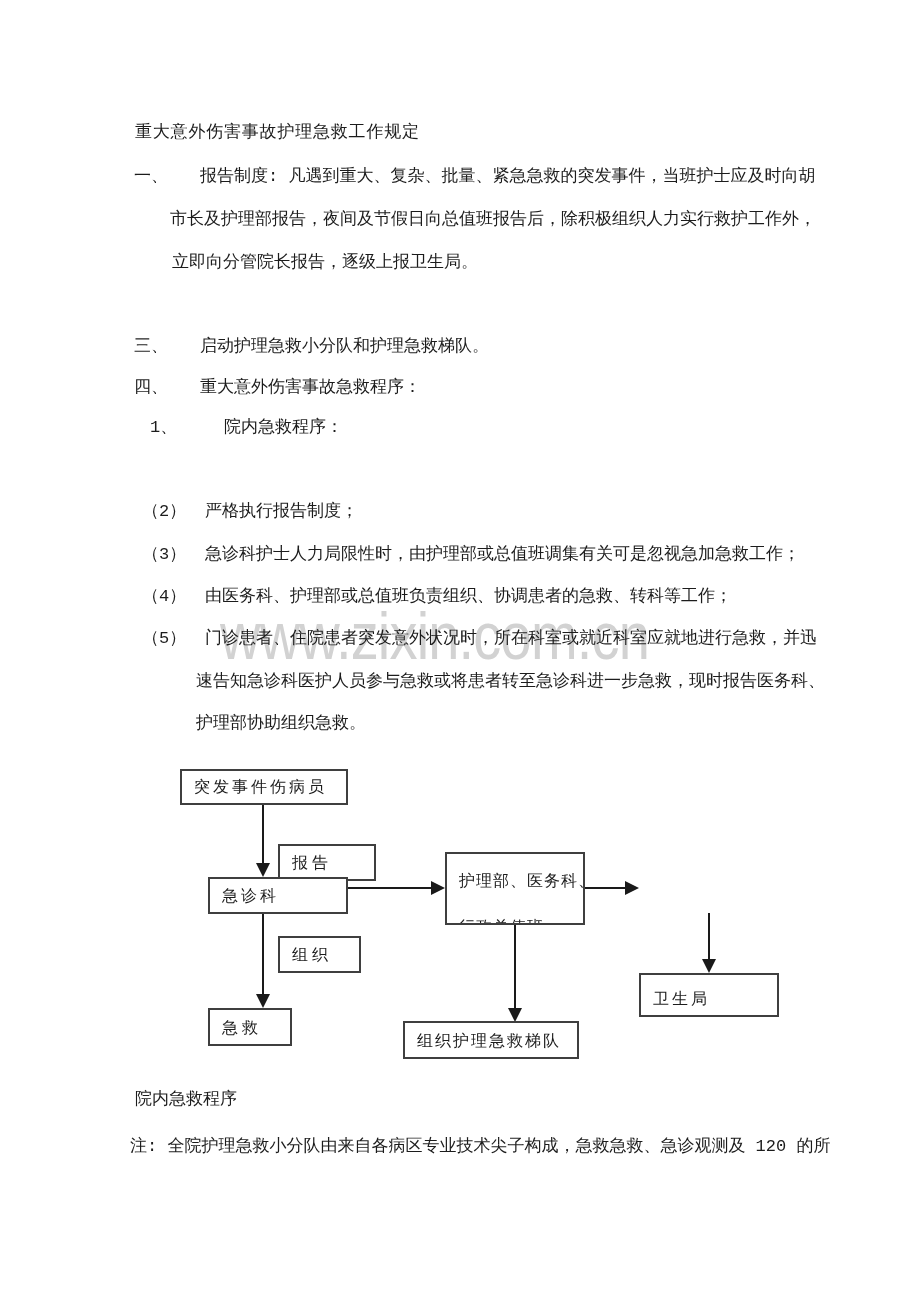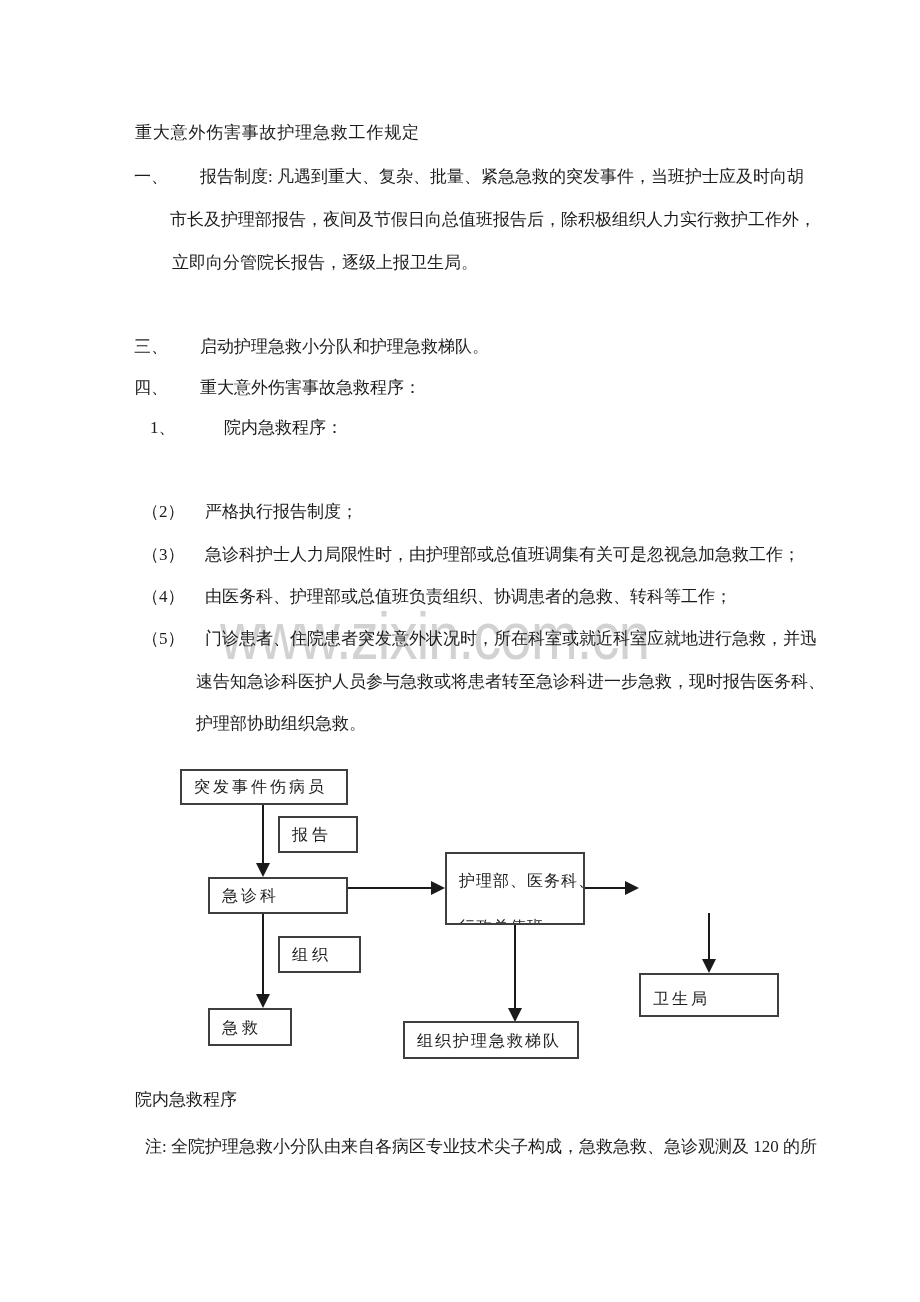--- a/index.html
+++ b/index.html
@@ -10,21 +10,21 @@
   .tline{position:absolute;height:24px;line-height:24px;font-size:17px;white-space:nowrap;}
   .tline .num{display:inline-block;vertical-align:top;}
   .title{letter-spacing:0.8px;}
   .watermark{
     position:absolute;left:220px;top:598px;z-index:0;
     font-family:"Liberation Sans","DejaVu Sans",sans-serif;
     font-size:66px;color:#d2d2d2;letter-spacing:-1px;
     transform:scaleX(0.85);transform-origin:left center;
     white-space:nowrap;z-index:0;
   }
-  .textlayer{position:absolute;left:0;top:0;width:100%;height:100%;z-index:1;}
+  .textlayer{position:absolute;left:0;top:0;width:100%;height:100%;z-index:1;font-family:Liberation Mono, monospace;}
   
   .fbox{
     position:absolute;box-sizing:border-box;border:2px solid #3f3f3f;background:#fff;
     display:flex;align-items:flex-end;padding:0 4px 5px 12px;
     font-size:16px;letter-spacing:3px;white-space:nowrap;overflow:hidden;z-index:2;
   }
   .fbox.two-line{
     display:block;align-items:initial;padding:4px 4px 0 12px;
     line-height:46px;letter-spacing:1px;
   }
@@ -62,25 +62,25 @@
 
     <div class="tline" style="left:142px;top:543px"><span class="num" style="width:63px">（3）</span><span>急诊科护士人力局限性时，由护理部或总值班调集有关可是忽视急加急救工作；</span></div>
 
     <div class="tline" style="left:142px;top:585px"><span class="num" style="width:63px">（4）</span><span>由医务科、护理部或总值班负责组织、协调患者的急救、转科等工作；</span></div>
 
     <div class="tline" style="left:142px;top:627px"><span class="num" style="width:63px">（5）</span><span>门诊患者、住院患者突发意外状况时，所在科室或就近科室应就地进行急救，并迅</span></div>
     <div class="tline" style="left:196px;top:670px">速告知急诊科医护人员参与急救或将患者转至急诊科进一步急救，现时报告医务科、</div>
     <div class="tline" style="left:196px;top:712px">护理部协助组织急救。</div>
 
     <div class="tline" style="left:135px;top:1088px">院内急救程序</div>
-    <div class="tline" style="left:145px;top:1135px">注: 全院护理急救小分队由来自各病区专业技术尖子构成，急救急救、急诊观测及 120 的所</div>
+    <div class="tline" style="left:130px;top:1135px">注: 全院护理急救小分队由来自各病区专业技术尖子构成，急救急救、急诊观测及 120 的所</div>
   </div>
 
   <div class="fbox" style="left:180px;top:769px;width:168px;height:36px">突发事件伤病员</div>
-  <div class="fbox" style="left:278px;top:816px;width:80px;height:37px;letter-spacing:4px">报告</div>
+  <div class="fbox" style="left:278px;top:844px;width:98px;height:37px;letter-spacing:4px">报告</div>
   <div class="fbox" style="left:208px;top:877px;width:140px;height:37px">急诊科</div>
   <div class="fbox two-line" style="left:445px;top:852px;width:140px;height:73px">
       <span style="display:block">护理部、医务科、</span>
       <span style="display:block">行政总值班</span>
     </div>
   <div class="fbox" style="left:278px;top:936px;width:83px;height:37px;letter-spacing:4px">组织</div>
   <div class="fbox" style="left:208px;top:1008px;width:84px;height:38px;letter-spacing:4px">急救</div>
   <div class="fbox" style="left:403px;top:1021px;width:176px;height:38px;letter-spacing:2px">组织护理急救梯队</div>
   <div class="fbox" style="left:639px;top:973px;width:140px;height:44px">卫生局</div>
 

